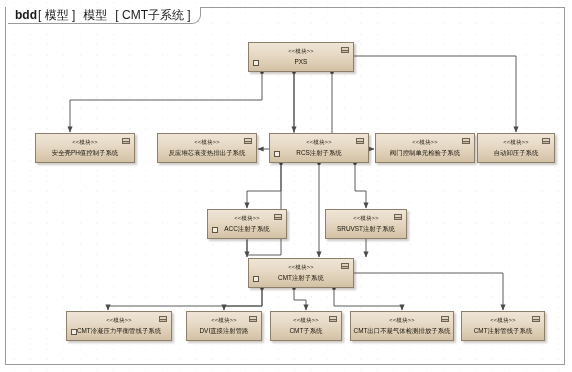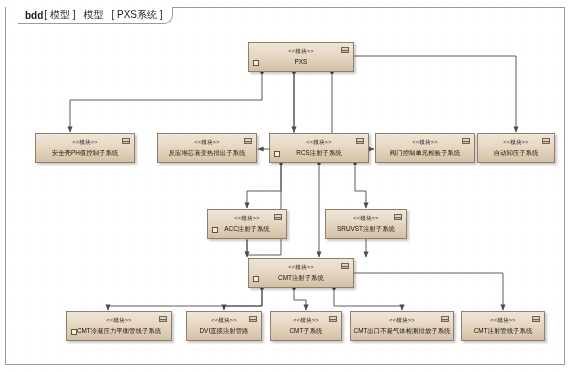--- a/index.html
+++ b/index.html
@@ -24,32 +24,32 @@
   #diagram-frame {
     position: absolute;
     left: 5px; top: 7px;
     width: 560px; height: 358px;
     border: 1px solid #9a9a9a;
     box-sizing: border-box;
     background: transparent;
   }
   #frame-tab {
     position: absolute;
-    left: 18px; top: 7px;
+    left: 8px; top: 7px;
     height: 17px;
     padding: 0 9px 0 7px;
     border: 1px solid #9a9a9a;
     border-top: none;
     border-left: none;
     background: #ffffff;
     box-sizing: border-box;
     display: flex;
     align-items: center;
     white-space: nowrap;
-    font-size: 10px;
+    font-size: 12px;
     color: #1a1a1a;
     letter-spacing: 0px;
     border-bottom-right-radius: 9px;
   }
   #frame-tab .kw { font-weight: bold; margin-right: 1px; }
   #frame-tab-cover {
     position: absolute;
     left: 6px; top: 7px;
     width: 101px; height: 1px;
     background: #ffffff;
@@ -121,21 +121,21 @@
 <body>
 
 <div id="canvas">
 
   <div id="diagram-frame"></div>
   <div id="frame-tab-cover"></div>
   <div id="frame-tab">
     <span class="kw">bdd</span>
     <span>[ 模型 ]</span>
     <span style="margin:0 8px">模型</span>
-    <span>[ PXS系统 ]</span>
+    <span>[ CMT子系统 ]</span>
   </div>
 
   <svg id="links" viewBox="0 0 572 372">
     <defs>
       <marker id="arrow" markerWidth="7" markerHeight="7" refX="5.6" refY="2.6" orient="auto" markerUnits="userSpaceOnUse">
         <path d="M0,0 L6,2.6 L0,5.2 z" fill="#4b4b4b"></path>
       </marker>
       <marker id="dot" markerWidth="5" markerHeight="5" refX="2.2" refY="2.2" orient="auto" markerUnits="userSpaceOnUse">
         <circle cx="2.2" cy="2.2" r="2.0" fill="#2f2f2f"></circle>
       </marker>

